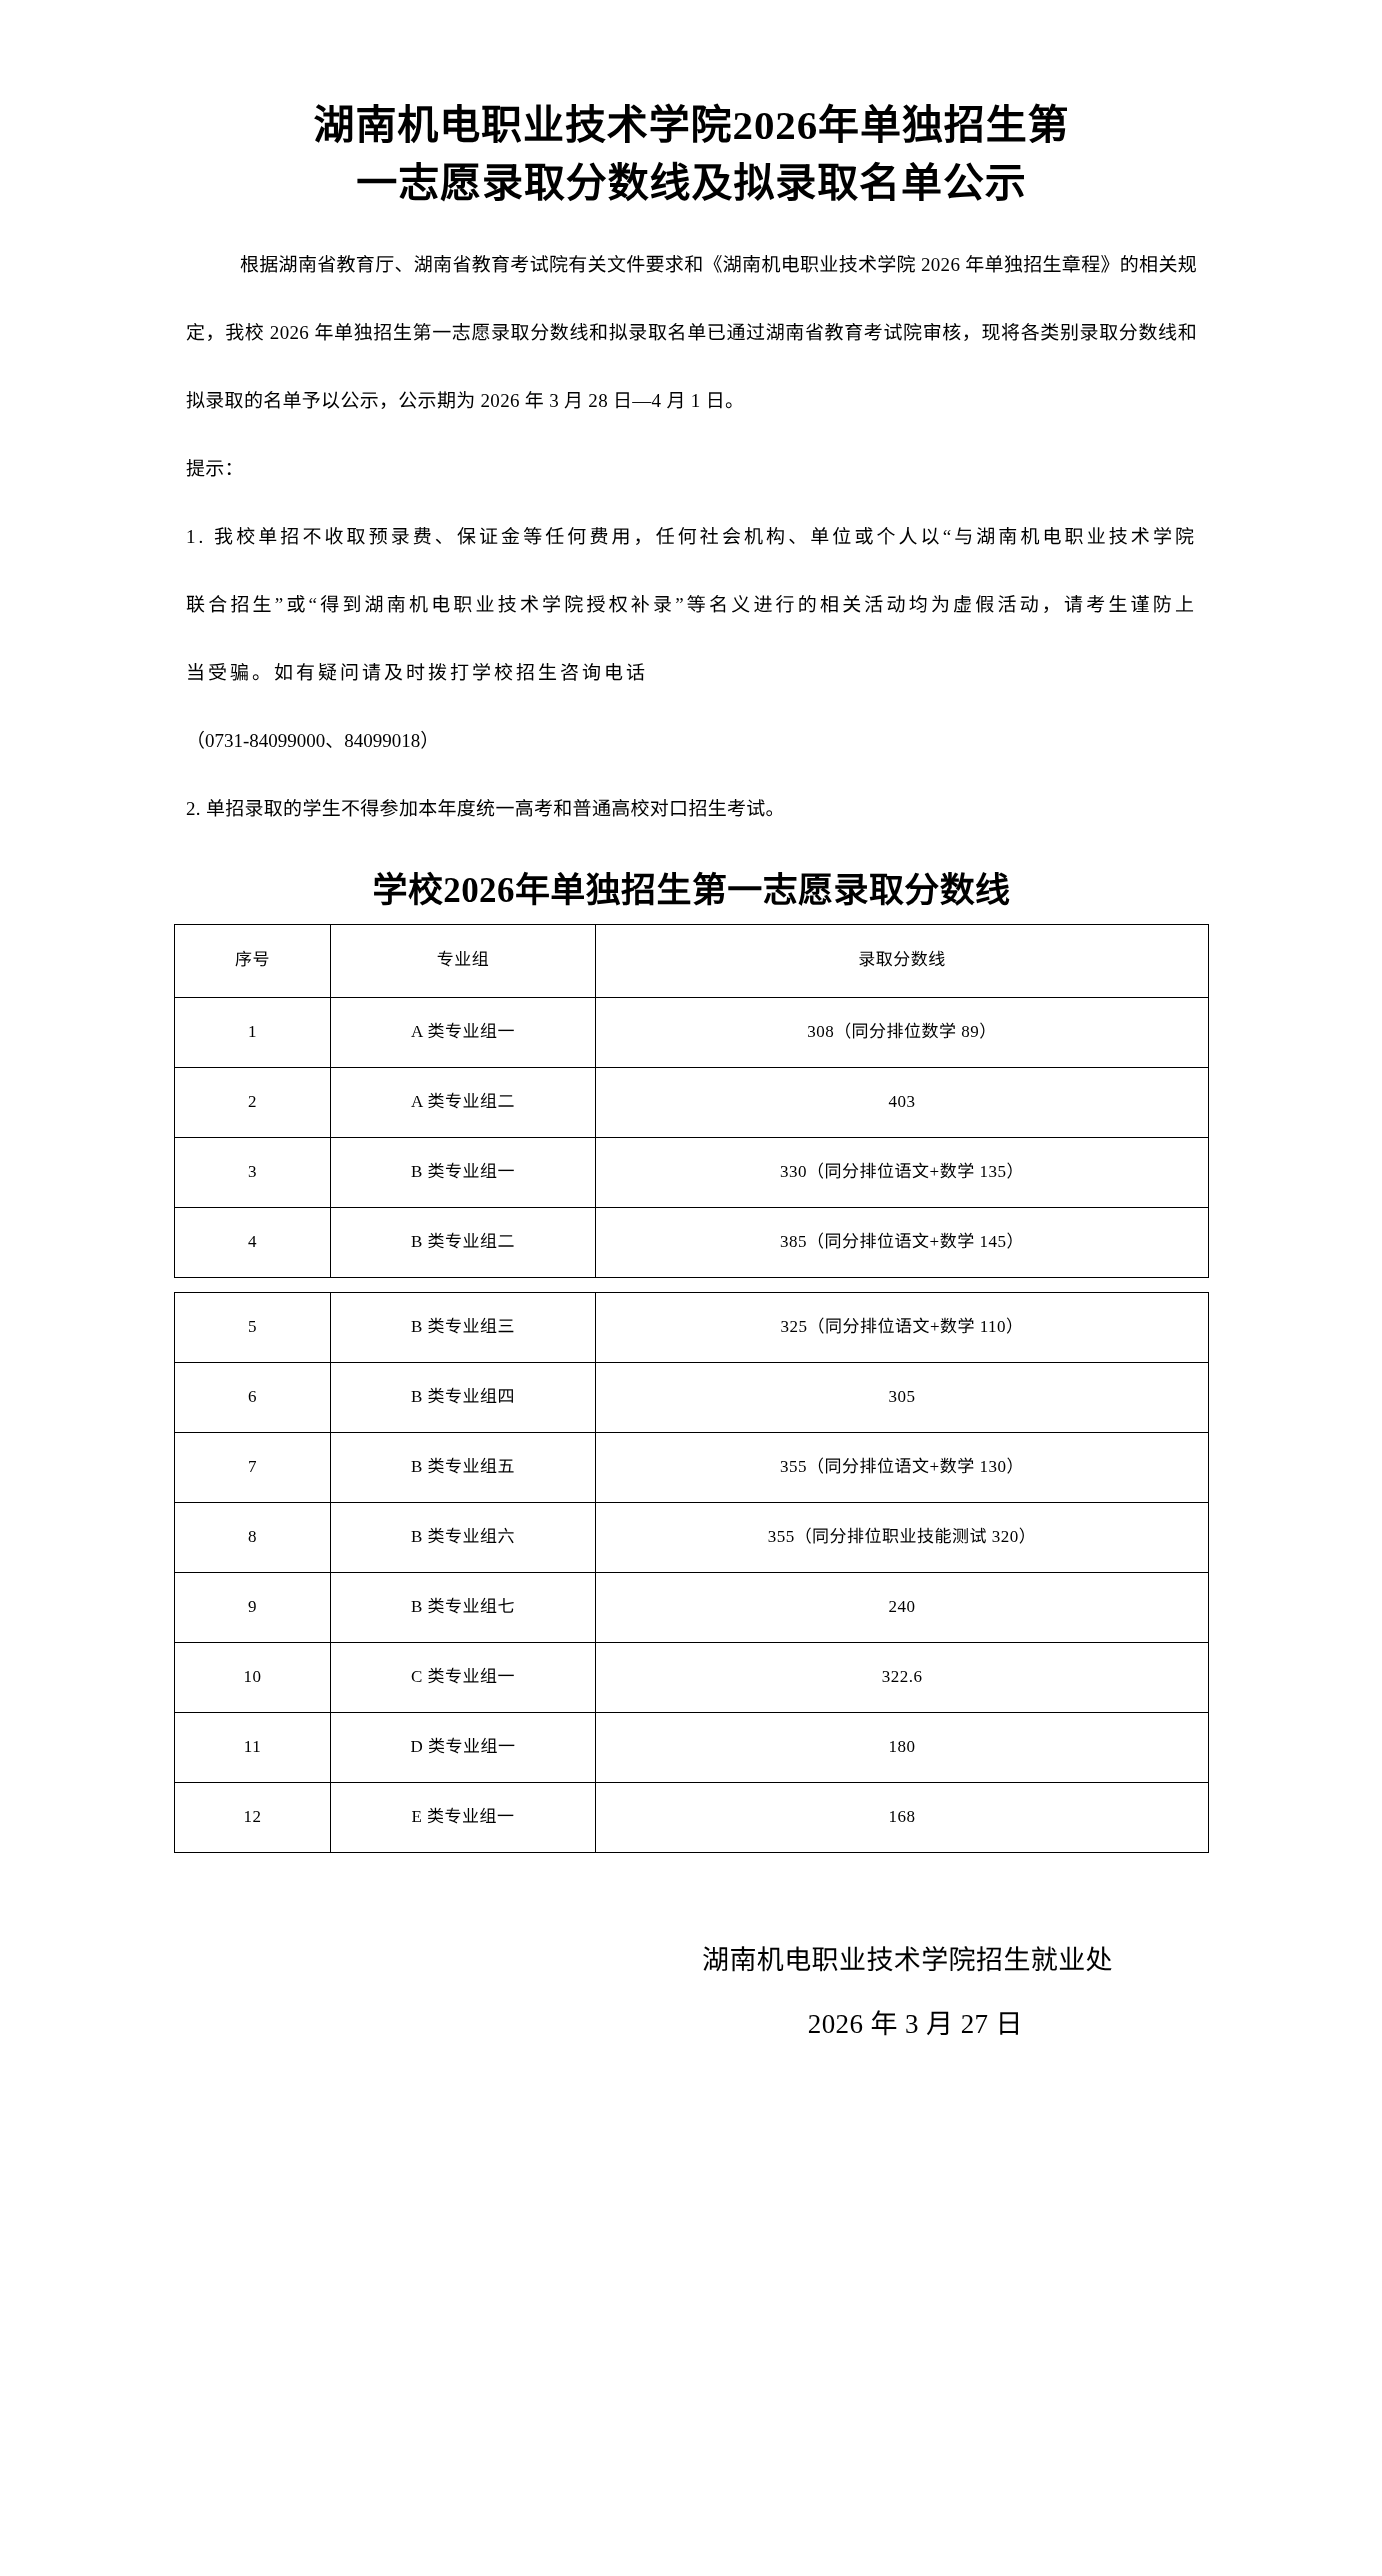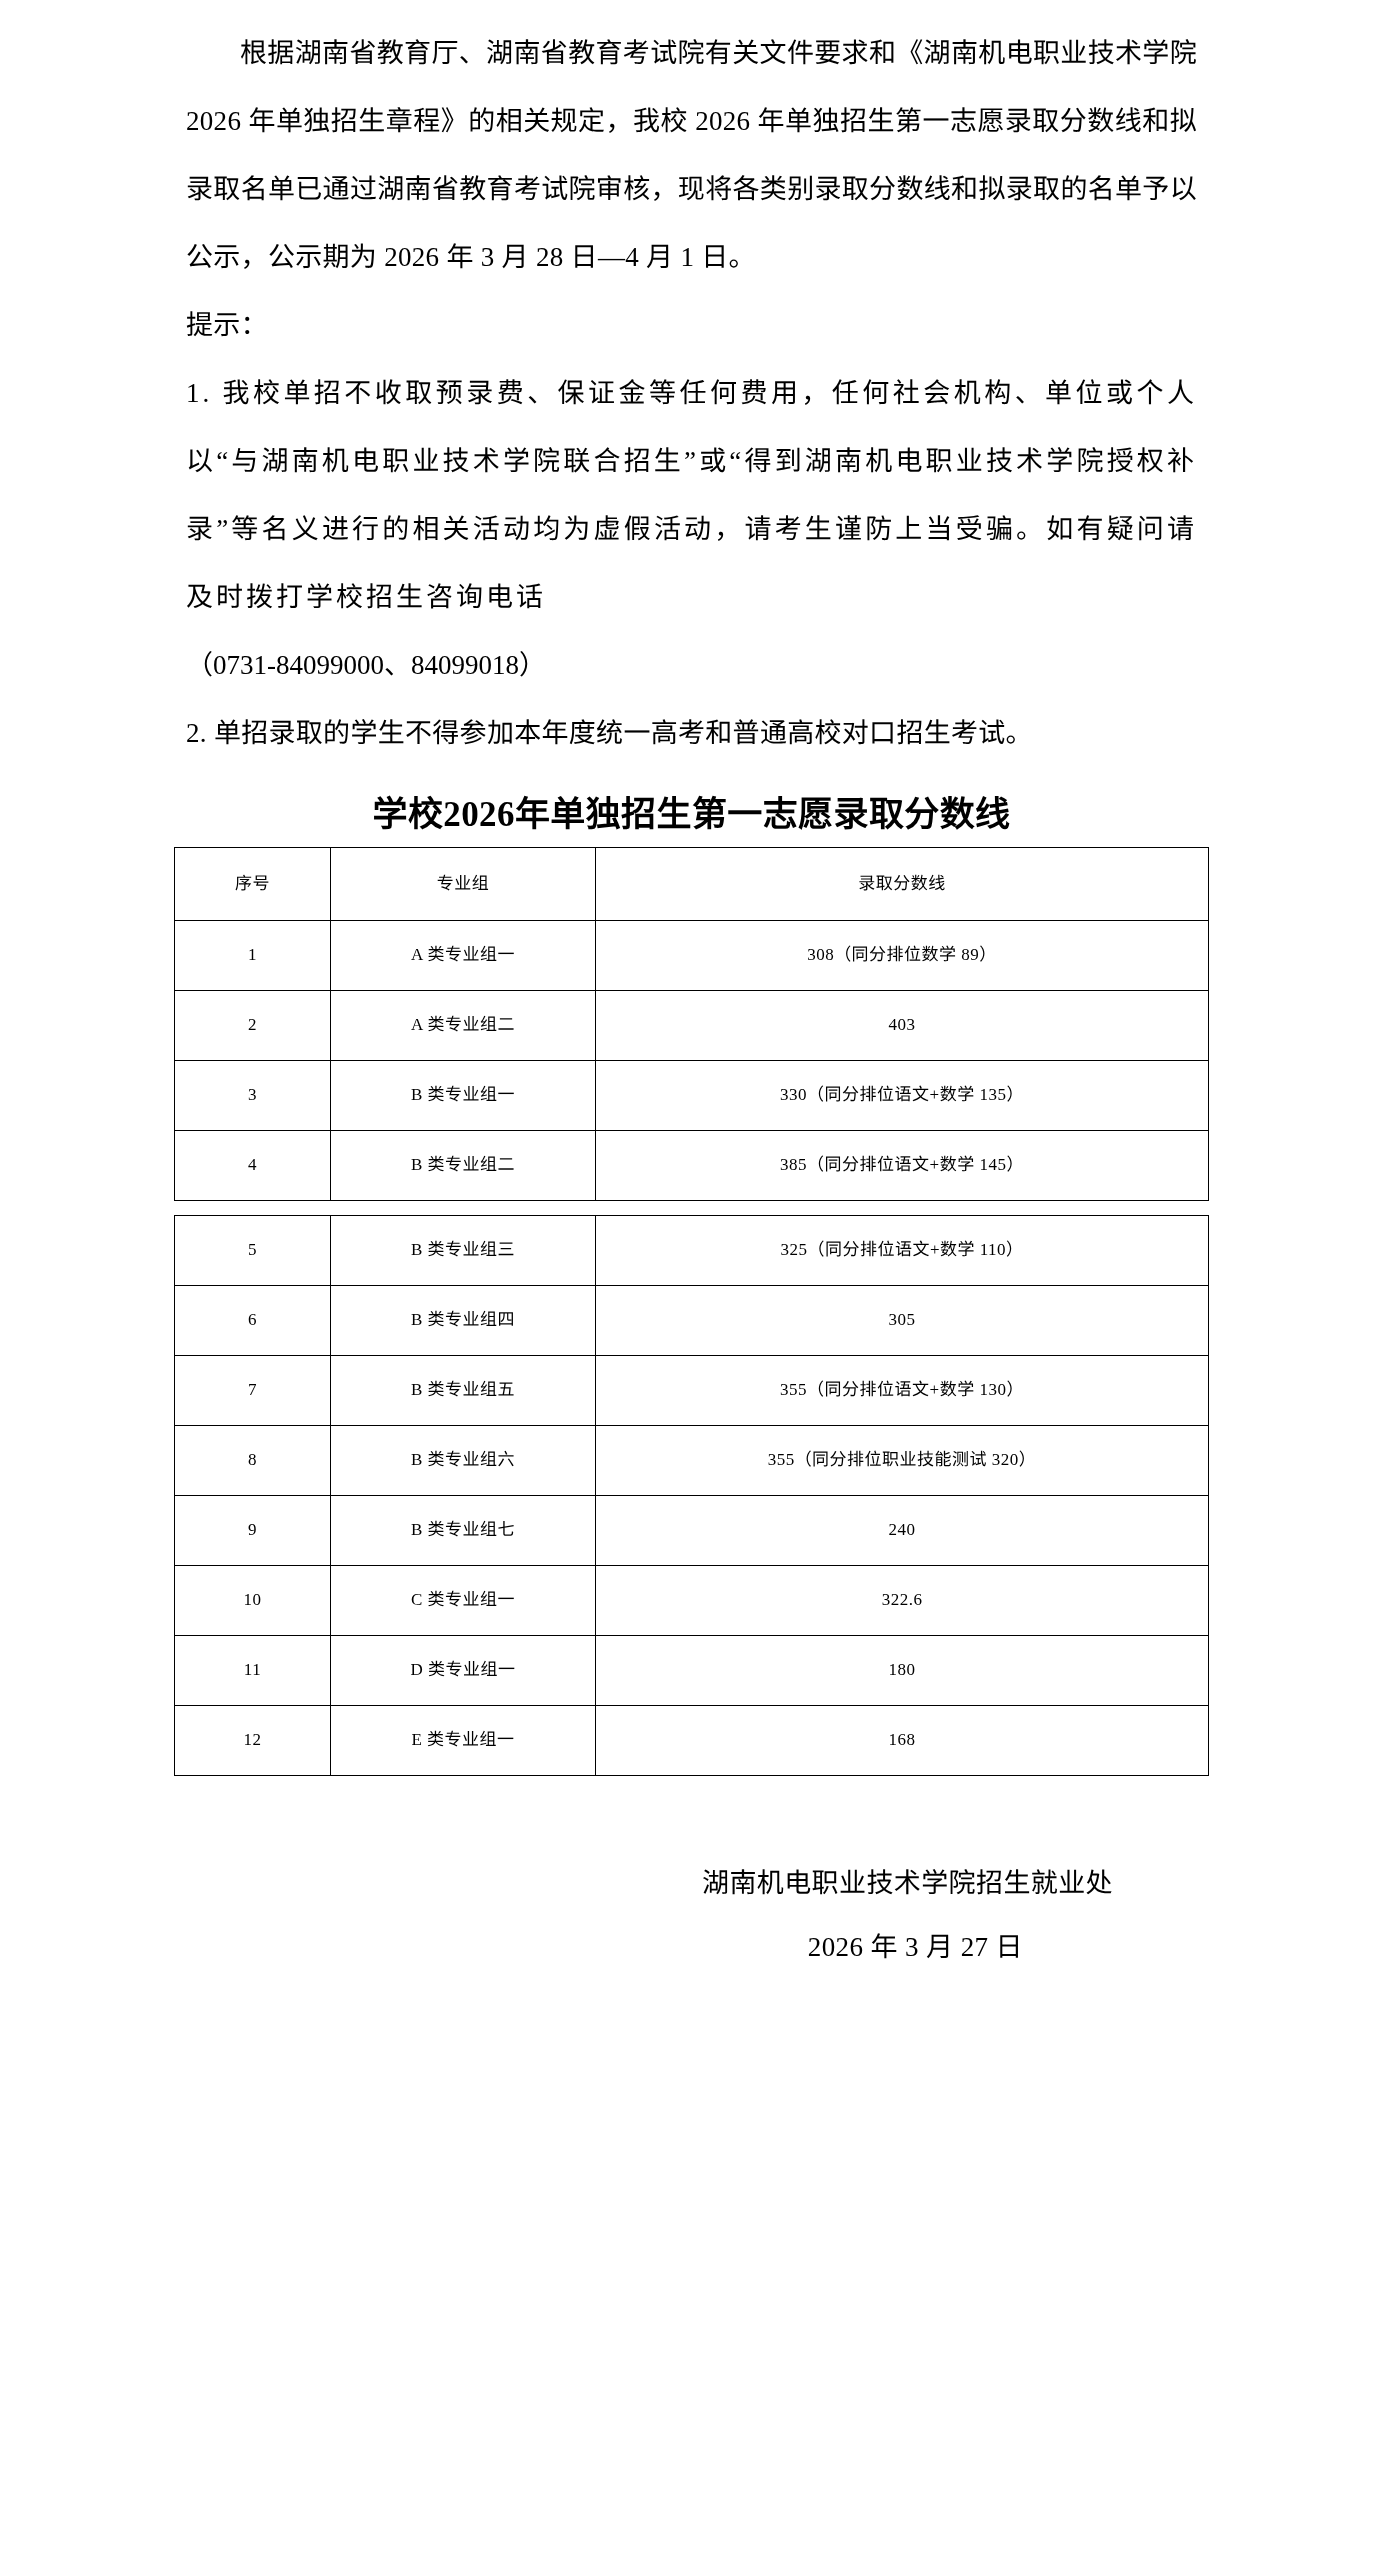--- a/index.html
+++ b/index.html
@@ -35,21 +35,21 @@
   .doc-title .tline {
     display: block;
   }
   .body-block {
     margin: 0 auto;
     width: 1011px;
     padding-top: 19px;
   }
   p.para {
     margin: 0 0 0 0;
-    font-size: 27px;
+    font-size: 19px;
     line-height: 68px;
     text-align: justify;
     text-justify: inter-ideograph;
     letter-spacing: 0.3px;
   }
   p.indent {
     text-indent: 54px;
   }
   p.tight {
     letter-spacing: 0px;
@@ -107,20 +107,24 @@
   .footer .date {
     display: block;
     padding-right: 174px;
   }
 </style>
 </head>
 <body>
 
 <div class="page">
 
+  <h1 class="doc-title">
+    <span class="tline">湖南机电职业技术学院2026年单独招生第</span>
+    <span class="tline">一志愿录取分数线及拟录取名单公示</span>
+  </h1>
 
   <div class="body-block">
     <p class="para indent">根据湖南省教育厅、湖南省教育考试院有关文件要求和《湖南机电职业技术学院 2026 年单独招生章程》的相关规定，我校 2026 年单独招生第一志愿录取分数线和拟录取名单已通过湖南省教育考试院审核，现将各类别录取分数线和拟录取的名单予以公示，公示期为 2026 年 3 月 28 日—4 月 1 日。</p>
     <p class="para">提示：</p>
     <p class="para spread">1. 我校单招不收取预录费、保证金等任何费用，任何社会机构、单位或个人以“与湖南机电职业技术学院联合招生”或“得到湖南机电职业技术学院授权补录”等名义进行的相关活动均为虚假活动，请考生谨防上当受骗。如有疑问请及时拨打学校招生咨询电话</p>
     <p class="para tight">（0731-84099000、84099018）</p>
     <p class="para">2. 单招录取的学生不得参加本年度统一高考和普通高校对口招生考试。</p>
   </div>
 
   <div class="table-caption">学校2026年单独招生第一志愿录取分数线</div>

